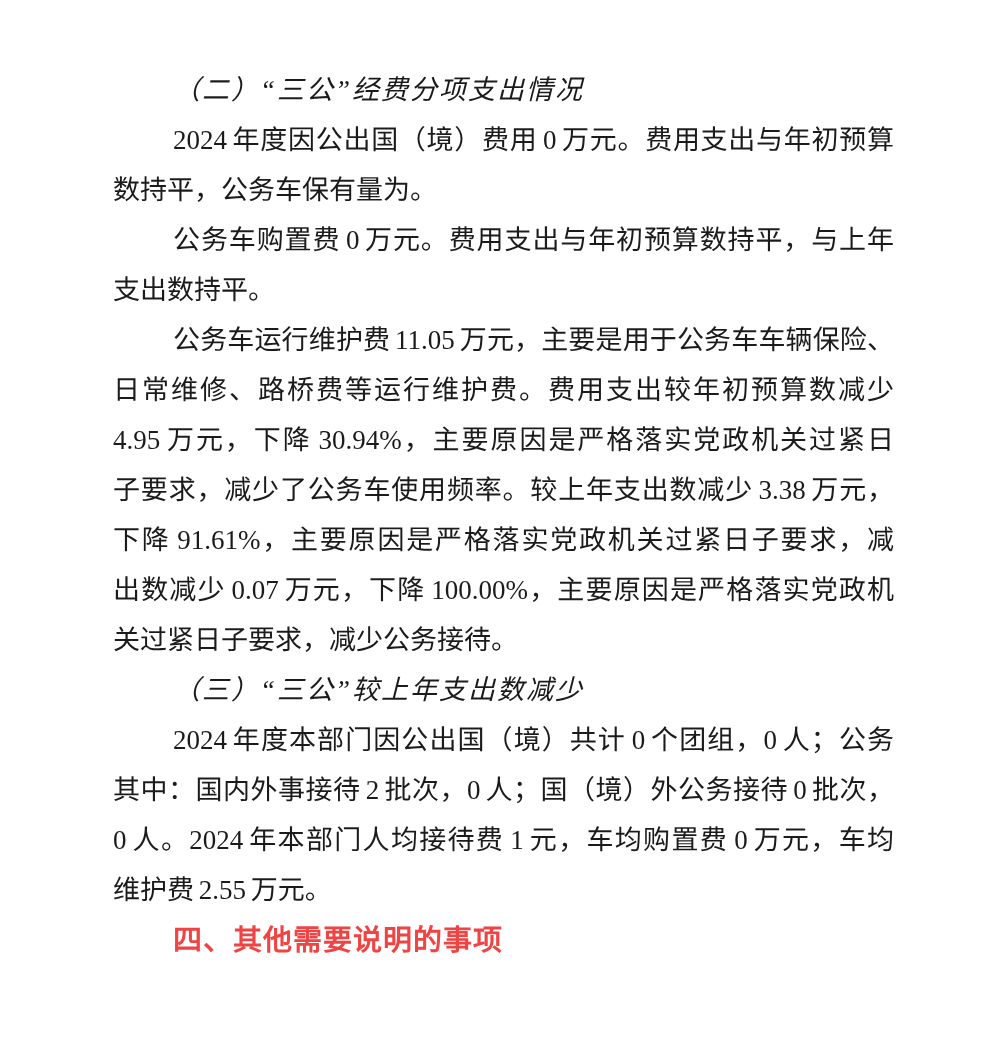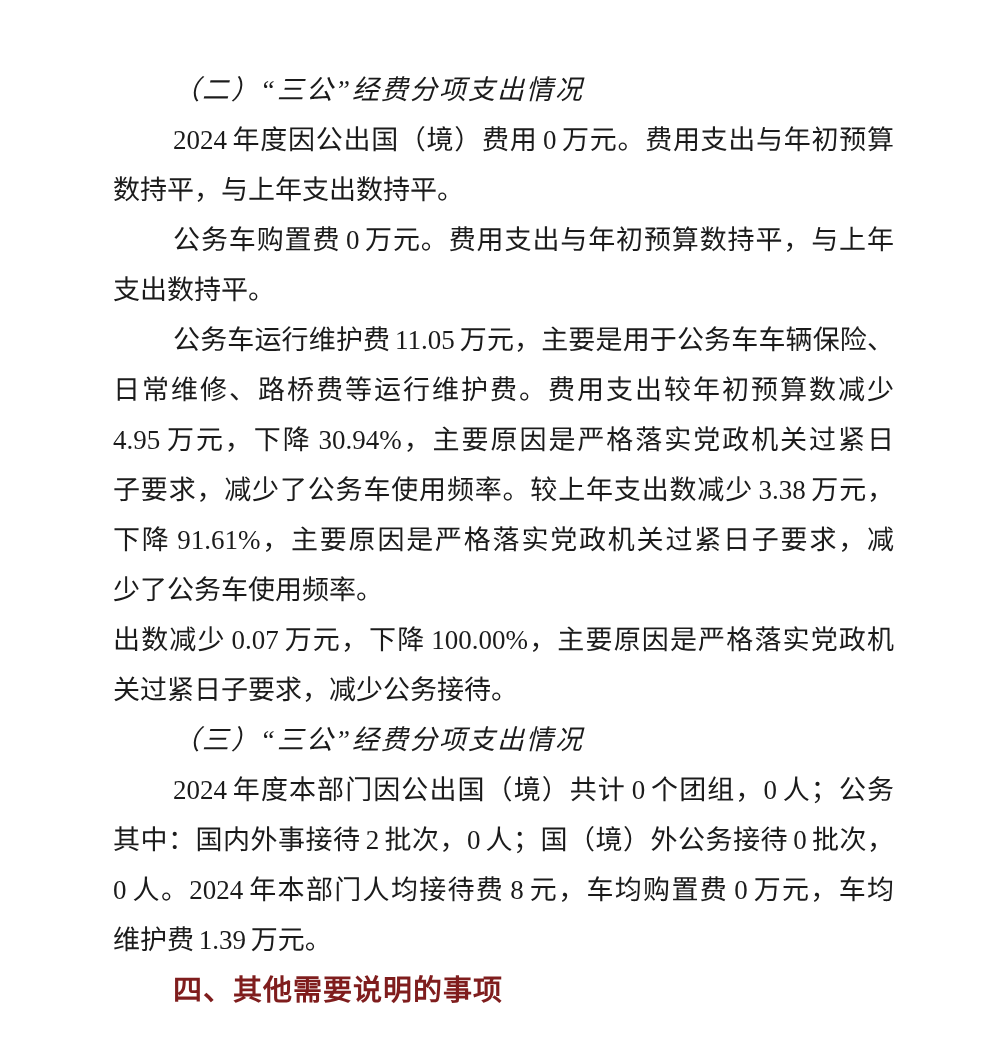--- a/index.html
+++ b/index.html
@@ -40,39 +40,38 @@
     text-align-last: left;
     letter-spacing: 2px;
   }
   .hei {
     font-family: "Liberation Sans", "DejaVu Sans", sans-serif;
     font-weight: bold;
     font-style: normal;
     font-size: 29px;
     text-align-last: left;
     letter-spacing: 1px;
-    color: #7f1d1d;
+    color: #ef4444;
   }
 </style>
 </head>
 <body>
 
 <div class="page">
   <div class="line kai ind">（二）“三公”经费分项支出情况</div>
   <div class="line ind">2024 年度因公出国（境）费用 0 万元。费用支出与年初预算</div>
-  <div class="line last">数持平，与上年支出数持平。</div>
+  <div class="line last">数持平，公务车保有量为。</div>
   <div class="line ind">公务车购置费 0 万元。费用支出与年初预算数持平，与上年</div>
   <div class="line last">支出数持平。</div>
   <div class="line ind">公务车运行维护费 11.05 万元，主要是用于公务车车辆保险、</div>
   <div class="line">日常维修、路桥费等运行维护费。费用支出较年初预算数减少</div>
   <div class="line">4.95 万元，下降 30.94%，主要原因是严格落实党政机关过紧日</div>
   <div class="line">子要求，减少了公务车使用频率。较上年支出数减少 3.38 万元，</div>
   <div class="line">下降 91.61%，主要原因是严格落实党政机关过紧日子要求，减</div>
-  <div class="line last">少了公务车使用频率。</div>
   <div class="line">出数减少 0.07 万元，下降 100.00%，主要原因是严格落实党政机</div>
   <div class="line last">关过紧日子要求，减少公务接待。</div>
-  <div class="line kai ind">（三）“三公”经费分项支出情况</div>
+  <div class="line kai ind">（三）“三公”较上年支出数减少</div>
   <div class="line ind">2024 年度本部门因公出国（境）共计 0 个团组，0 人；公务</div>
   <div class="line">其中：国内外事接待 2 批次，0 人；国（境）外公务接待 0 批次，</div>
-  <div class="line">0 人。2024 年本部门人均接待费 8 元，车均购置费 0 万元，车均</div>
-  <div class="line last">维护费 1.39 万元。</div>
+  <div class="line">0 人。2024 年本部门人均接待费 1 元，车均购置费 0 万元，车均</div>
+  <div class="line last">维护费 2.55 万元。</div>
   <div class="line hei ind">四、其他需要说明的事项</div>
 </div>
 
 </body></html>

